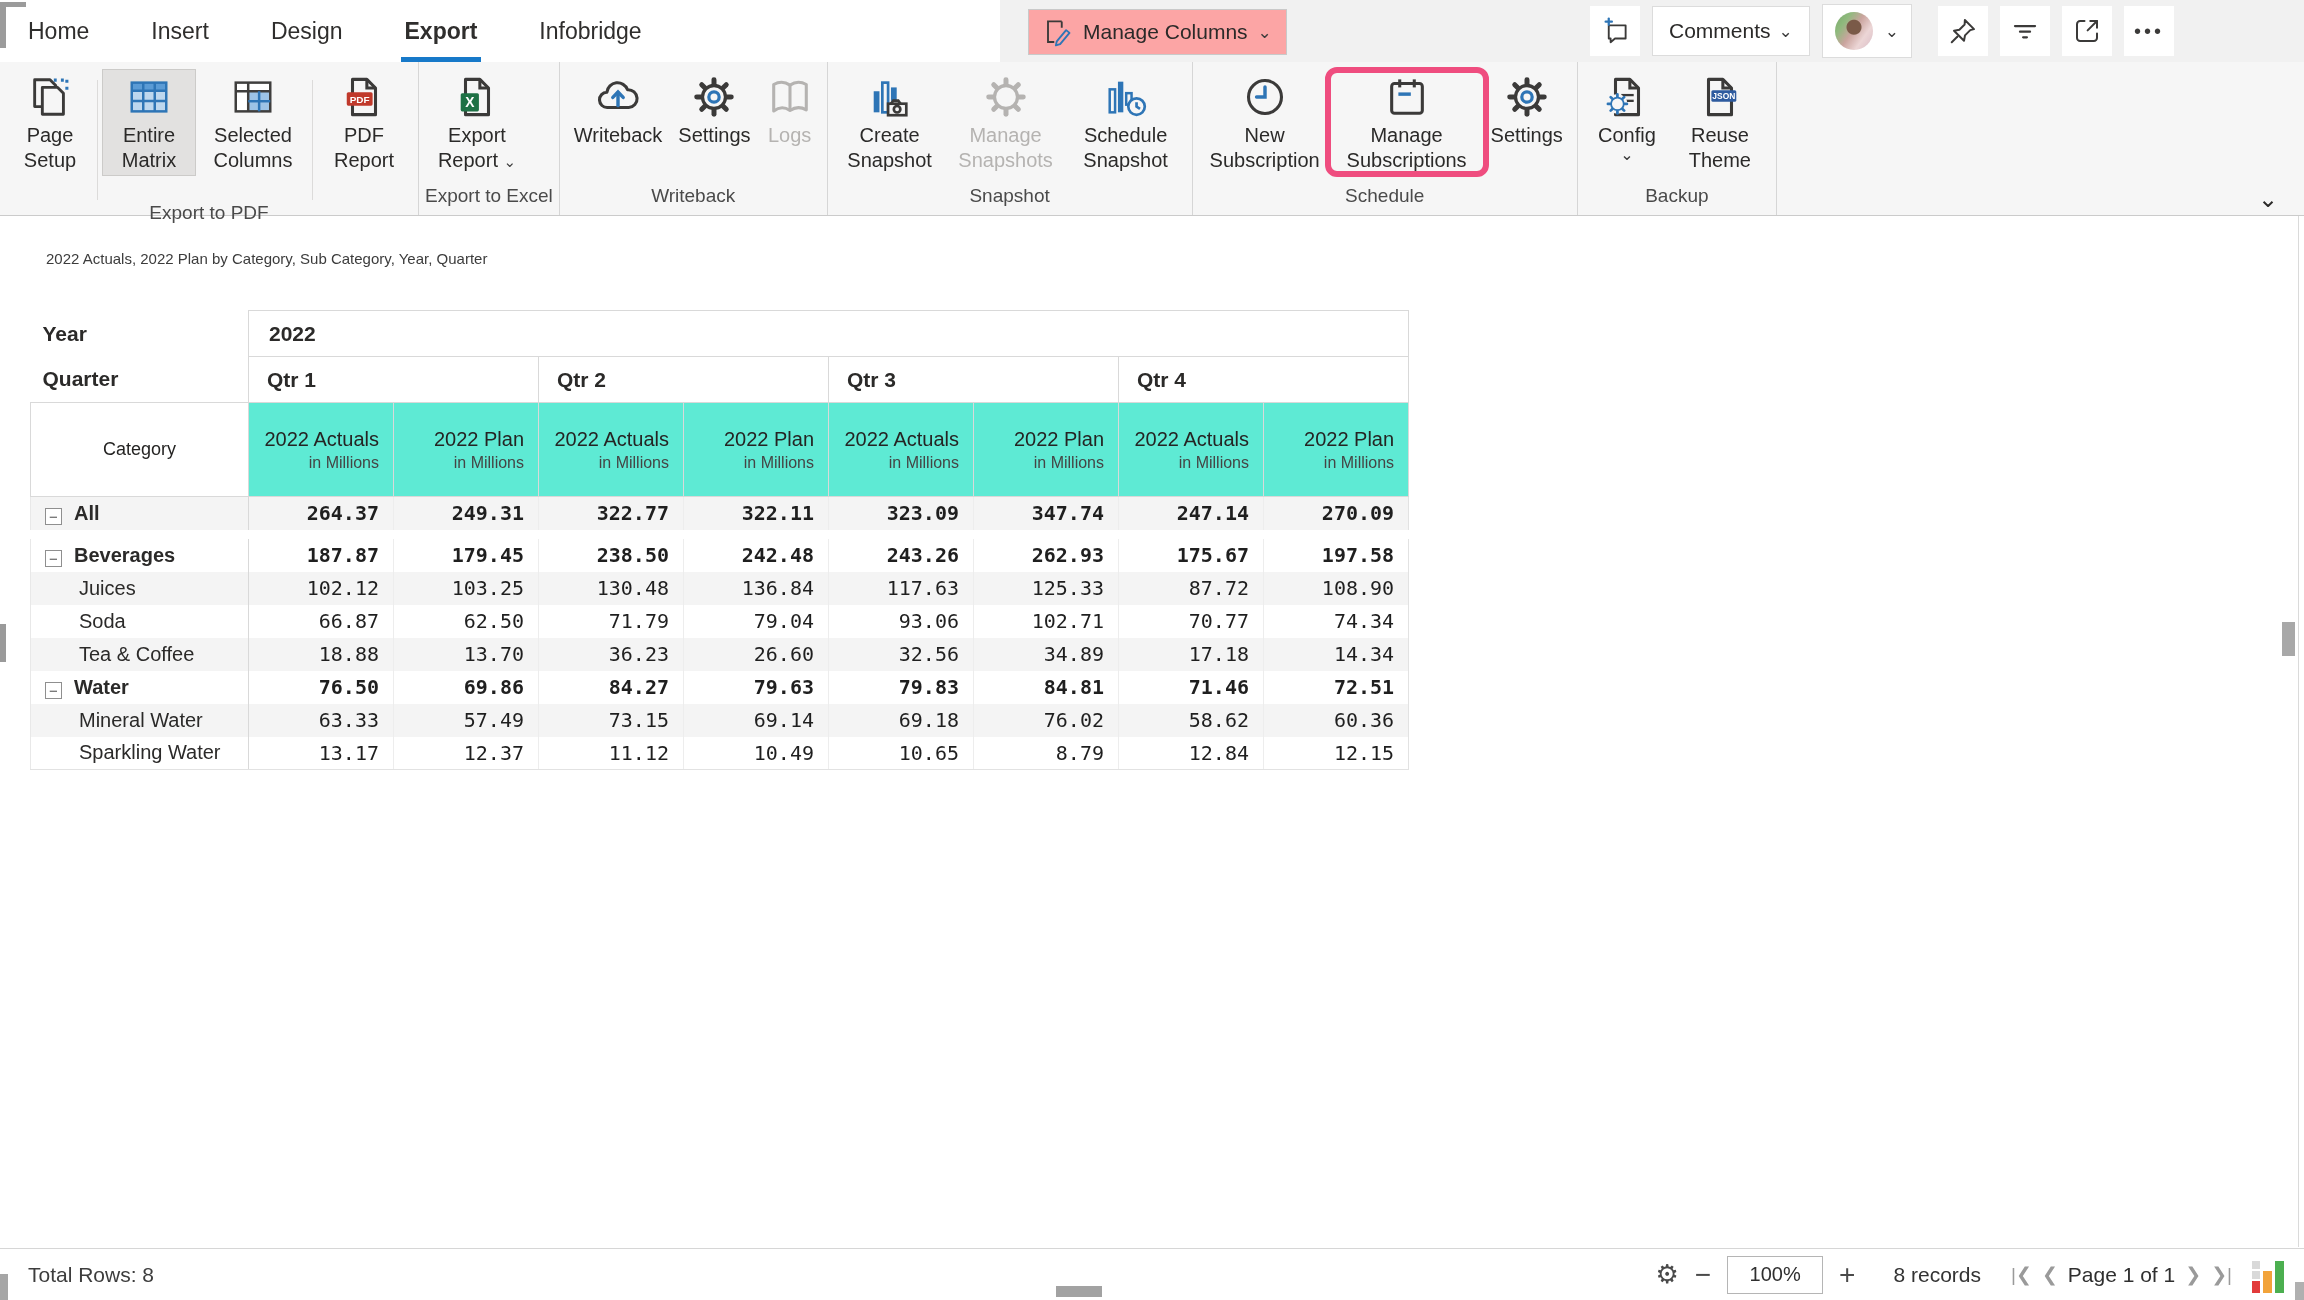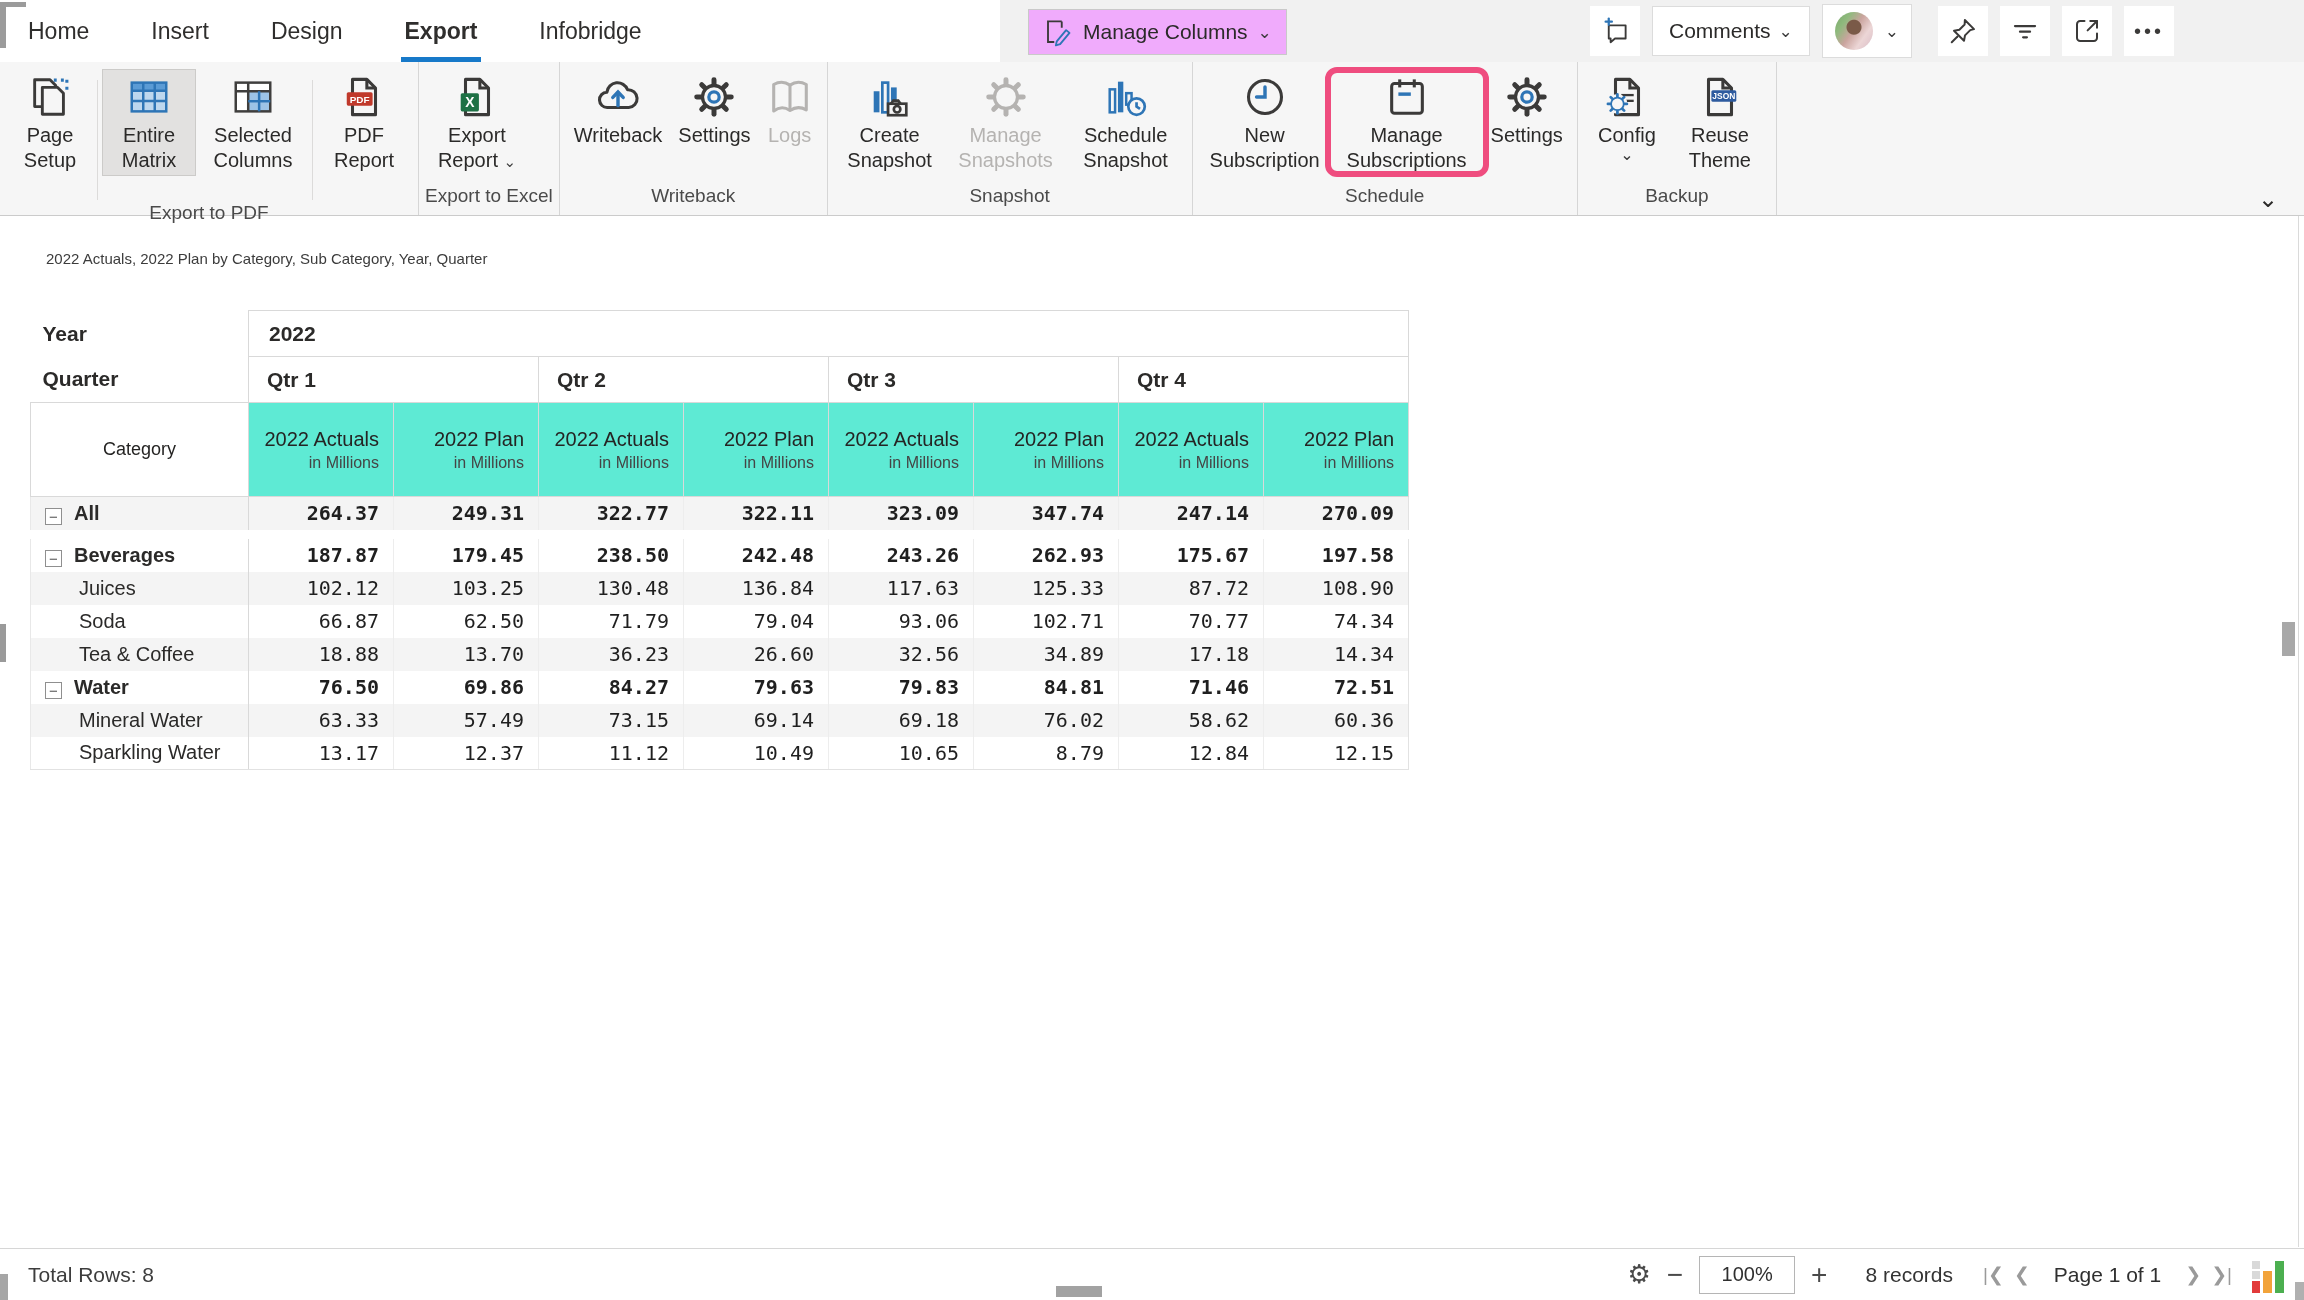--- a/index.html
+++ b/index.html
@@ -8,21 +8,21 @@
 
   
   .tabbar { position:absolute; top:0; left:0; width:100%; height:62px; background:#fff; }
   .tabs { display:flex; align-items:flex-end; height:100%; padding-left:24px; gap:54px; }
   .tab { font-size:23px; color:#2f2e2d; padding:0 4px 12px; border-bottom:5px solid transparent; cursor:default; }
   .tab.active { font-weight:bold; border-bottom-color:#1779c9; }
 
   
   .chrome { position:absolute; top:0; left:1000px; right:0; height:62px; background:#f1f1f1; }
   .mc-btn { position:absolute; left:28px; top:9px; height:46px; display:flex; align-items:center; gap:10px;
-            background:#f0abfc; border:1px solid #c9c9c9; padding:0 14px; font-size:21px; color:#2b2a29; }
+            background:#fca5a5; border:1px solid #c9c9c9; padding:0 14px; font-size:21px; color:#2b2a29; }
   .mc-btn svg { width:30px; height:30px; }
   .chev { font-size:17px; color:#3c3c3c; line-height:1; }
   .right-cluster { position:absolute; right:130px; top:6px; display:flex; align-items:center; gap:12px; height:50px; }
   .chrome-sq { width:50px; height:50px; background:#fff; display:flex; align-items:center; justify-content:center; }
   .chrome-sq svg { width:30px; height:30px; color:#3b3a39; }
   .comments-btn { height:50px; background:#fff; border:1px solid #dcdcdc; display:flex; align-items:center; gap:8px; padding:0 16px; font-size:21px; }
   .avatar-btn { height:54px; background:#fff; border:1px solid #dcdcdc; display:flex; align-items:center; gap:12px; padding:0 12px; margin-right:14px; }
   .avatar { width:38px; height:38px; border-radius:50%;
             background: radial-gradient(circle at 50% 40%, #7a5a48 0 7px, rgba(0,0,0,0) 8px),
                         linear-gradient(125deg,#79a86b 0%,#8fba7d 25%,#caa49e 48%,#ecd6d6 72%,#d9bcc6 100%); }
@@ -78,21 +78,21 @@
   
   .statusbar { position:absolute; left:0; right:0; bottom:0; height:52px; background:#fff; border-top:1px solid #d6d6d6; }
   .total-rows { position:absolute; left:28px; top:50%; transform:translateY(-50%); font-size:21px; color:#3d3d3d; }
   .sb-right { position:absolute; right:16px; top:0; height:100%; display:flex; align-items:center; gap:16px; }
   .sb-gear { font-size:26px; color:#4a4a4a; }
   .sb-minus,.sb-plus { font-size:28px; color:#4a4a4a; line-height:1; }
   .zoom-box { width:96px; height:38px; border:1px solid #b5b5b5; background:#fff; display:flex; align-items:center; justify-content:center; font-size:20px; color:#2f2f2f; }
   .records { font-size:21px; color:#333; margin-left:22px; }
   .pager { display:flex; align-items:center; gap:10px; margin-left:14px; }
   .pg-ic { font-size:19px; color:#9a9a9a; }
-  .pg-label { font-size:21px; color:#2f2f2f; margin:0 14px; }
+  .pg-label { font-size:21px; color:#2f2f2f; margin:0 0; }
   .logo { position:relative; width:36px; height:40px; margin-left:4px; }
   .logo i { position:absolute; display:block; }
 
   
   .vtrack { position:absolute; top:216px; bottom:53px; right:5px; width:1px; background:#dadada; }
   .vthumb-r { position:absolute; right:9px; top:622px; width:13px; height:34px; background:#a8a8a8; }
   .vthumb-l { position:absolute; left:0; top:624px; width:6px; height:38px; background:#9a9a9a; }
   .hthumb { position:absolute; left:1056px; bottom:3px; width:46px; height:11px; background:#a2a2a2; z-index:5; }
   .corner-tl { position:absolute; top:2px; left:0; width:26px; height:46px; border-left:6px solid #9b9b9b; border-top:5px solid #9b9b9b; z-index:6; }
   .corner-bl { position:absolute; left:0; bottom:0; width:8px; height:26px; background:#a6a6a6; z-index:6; }

